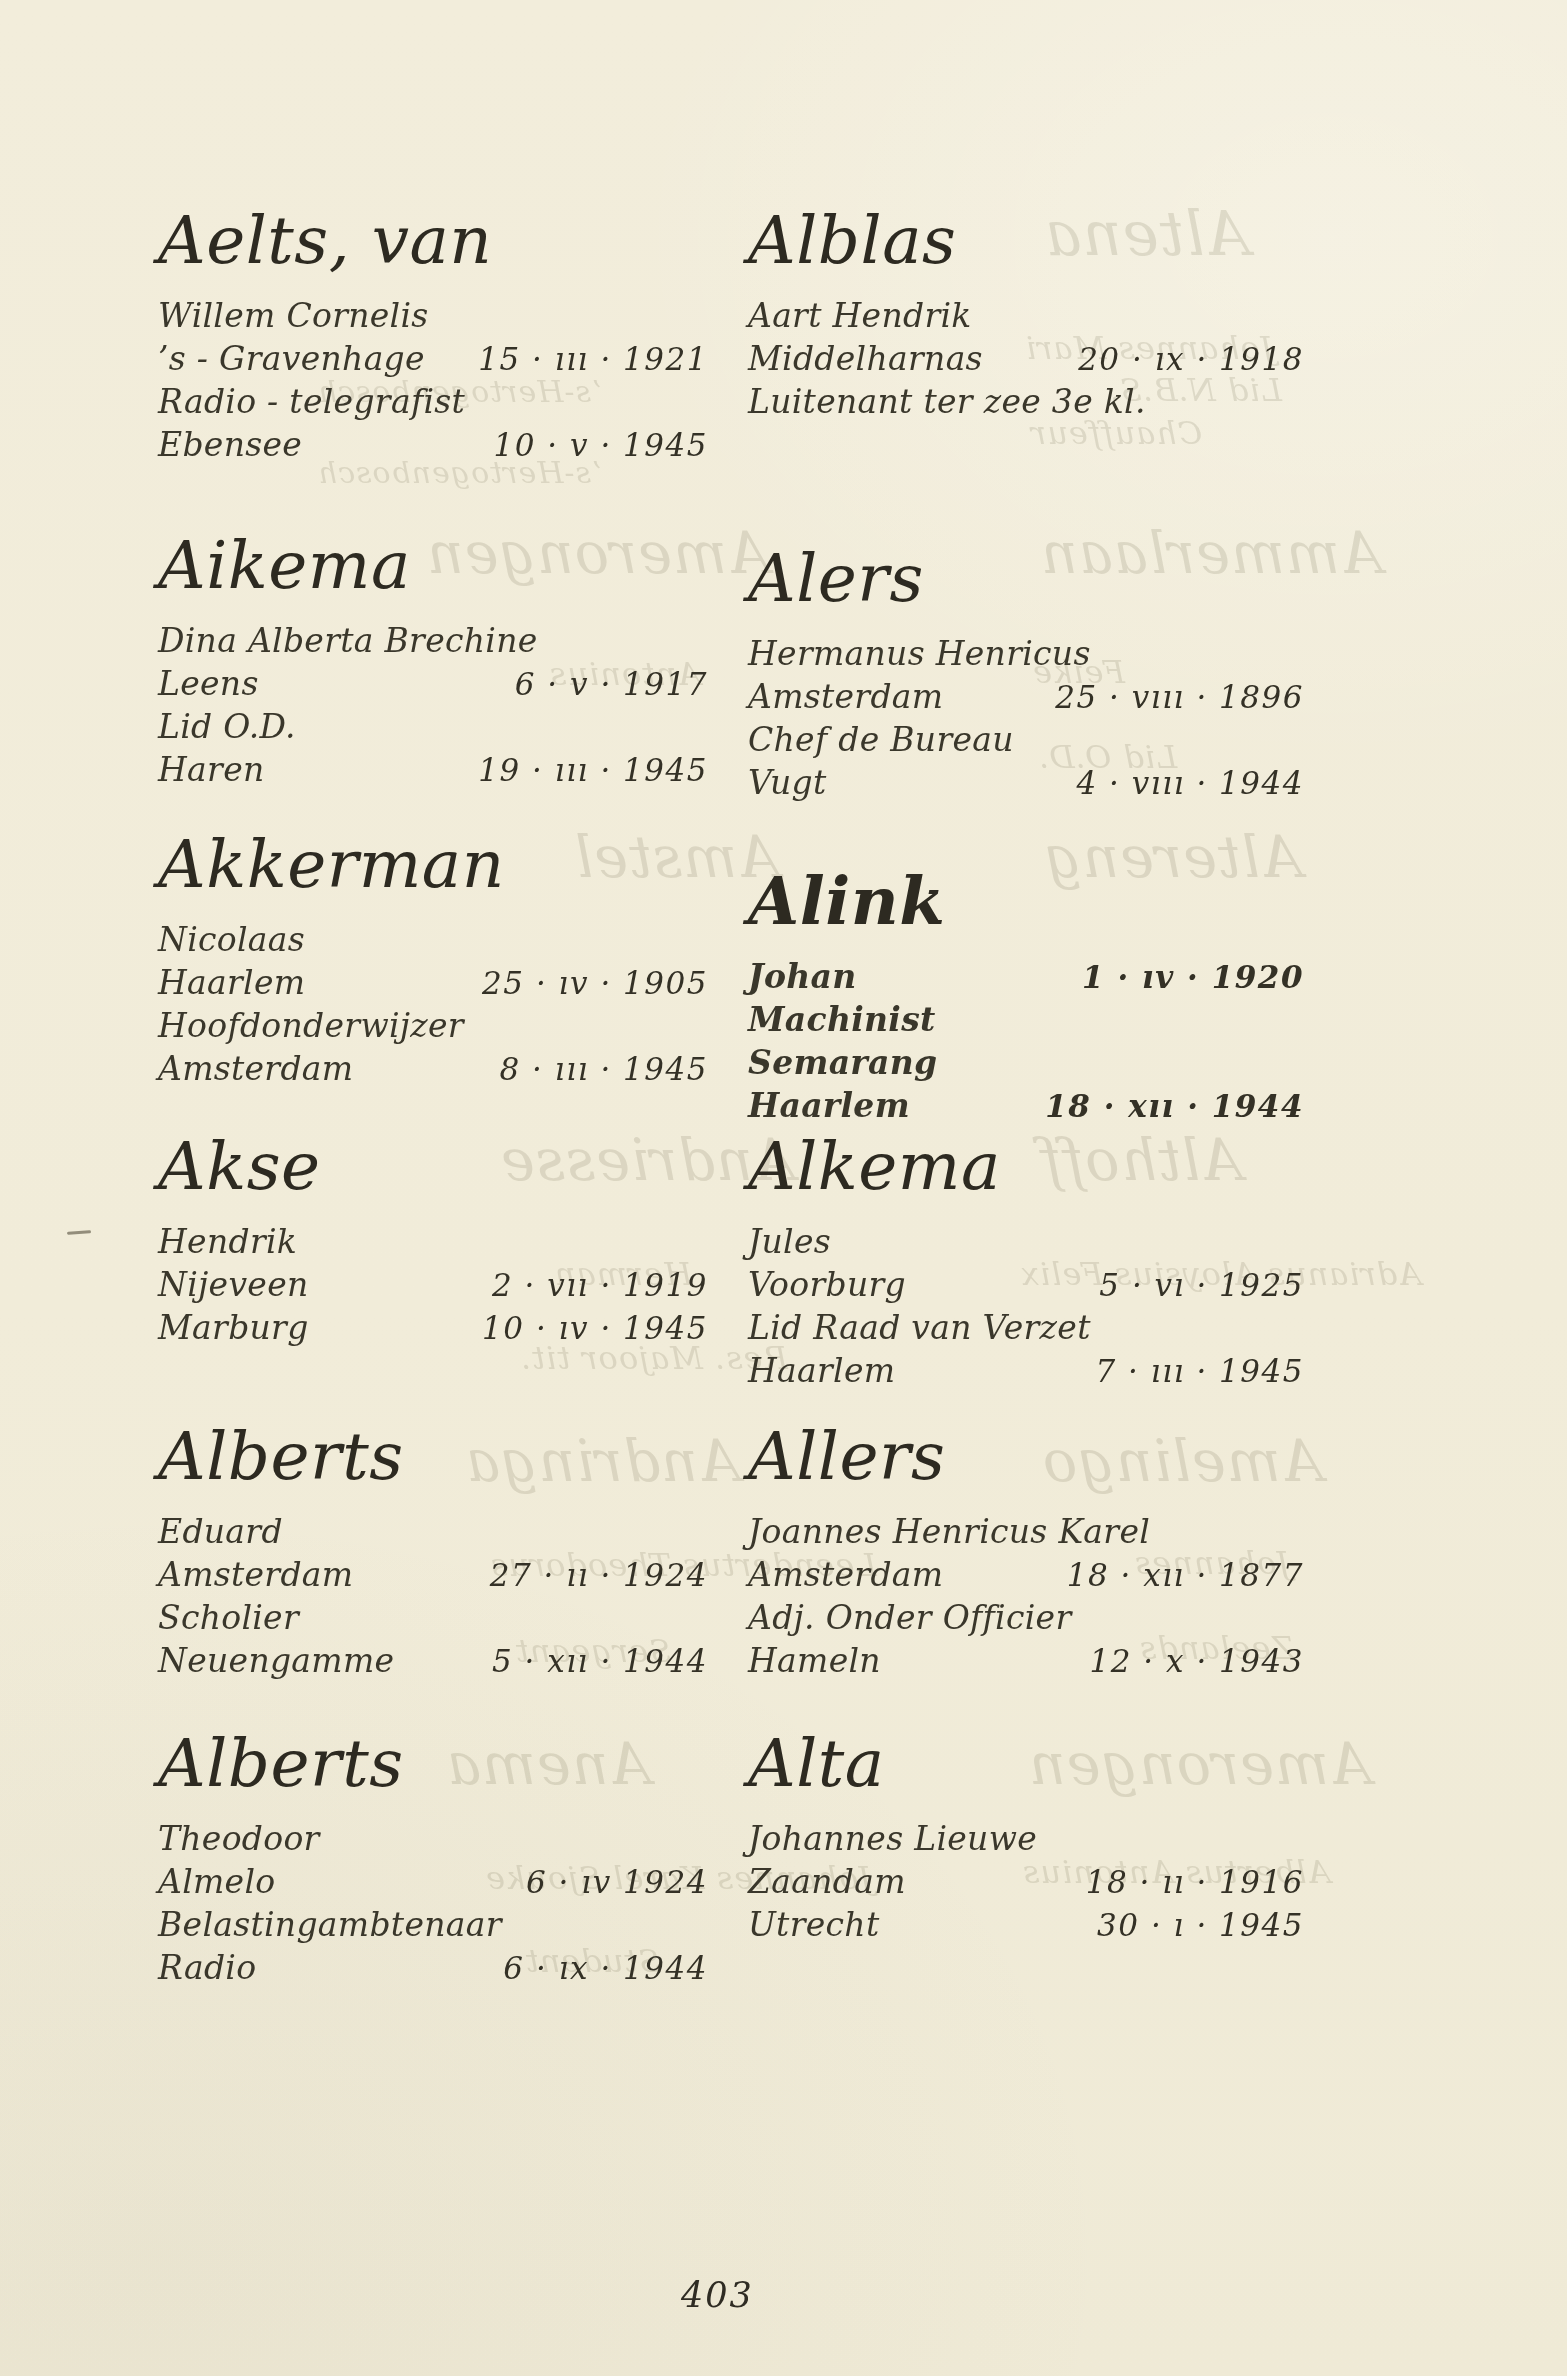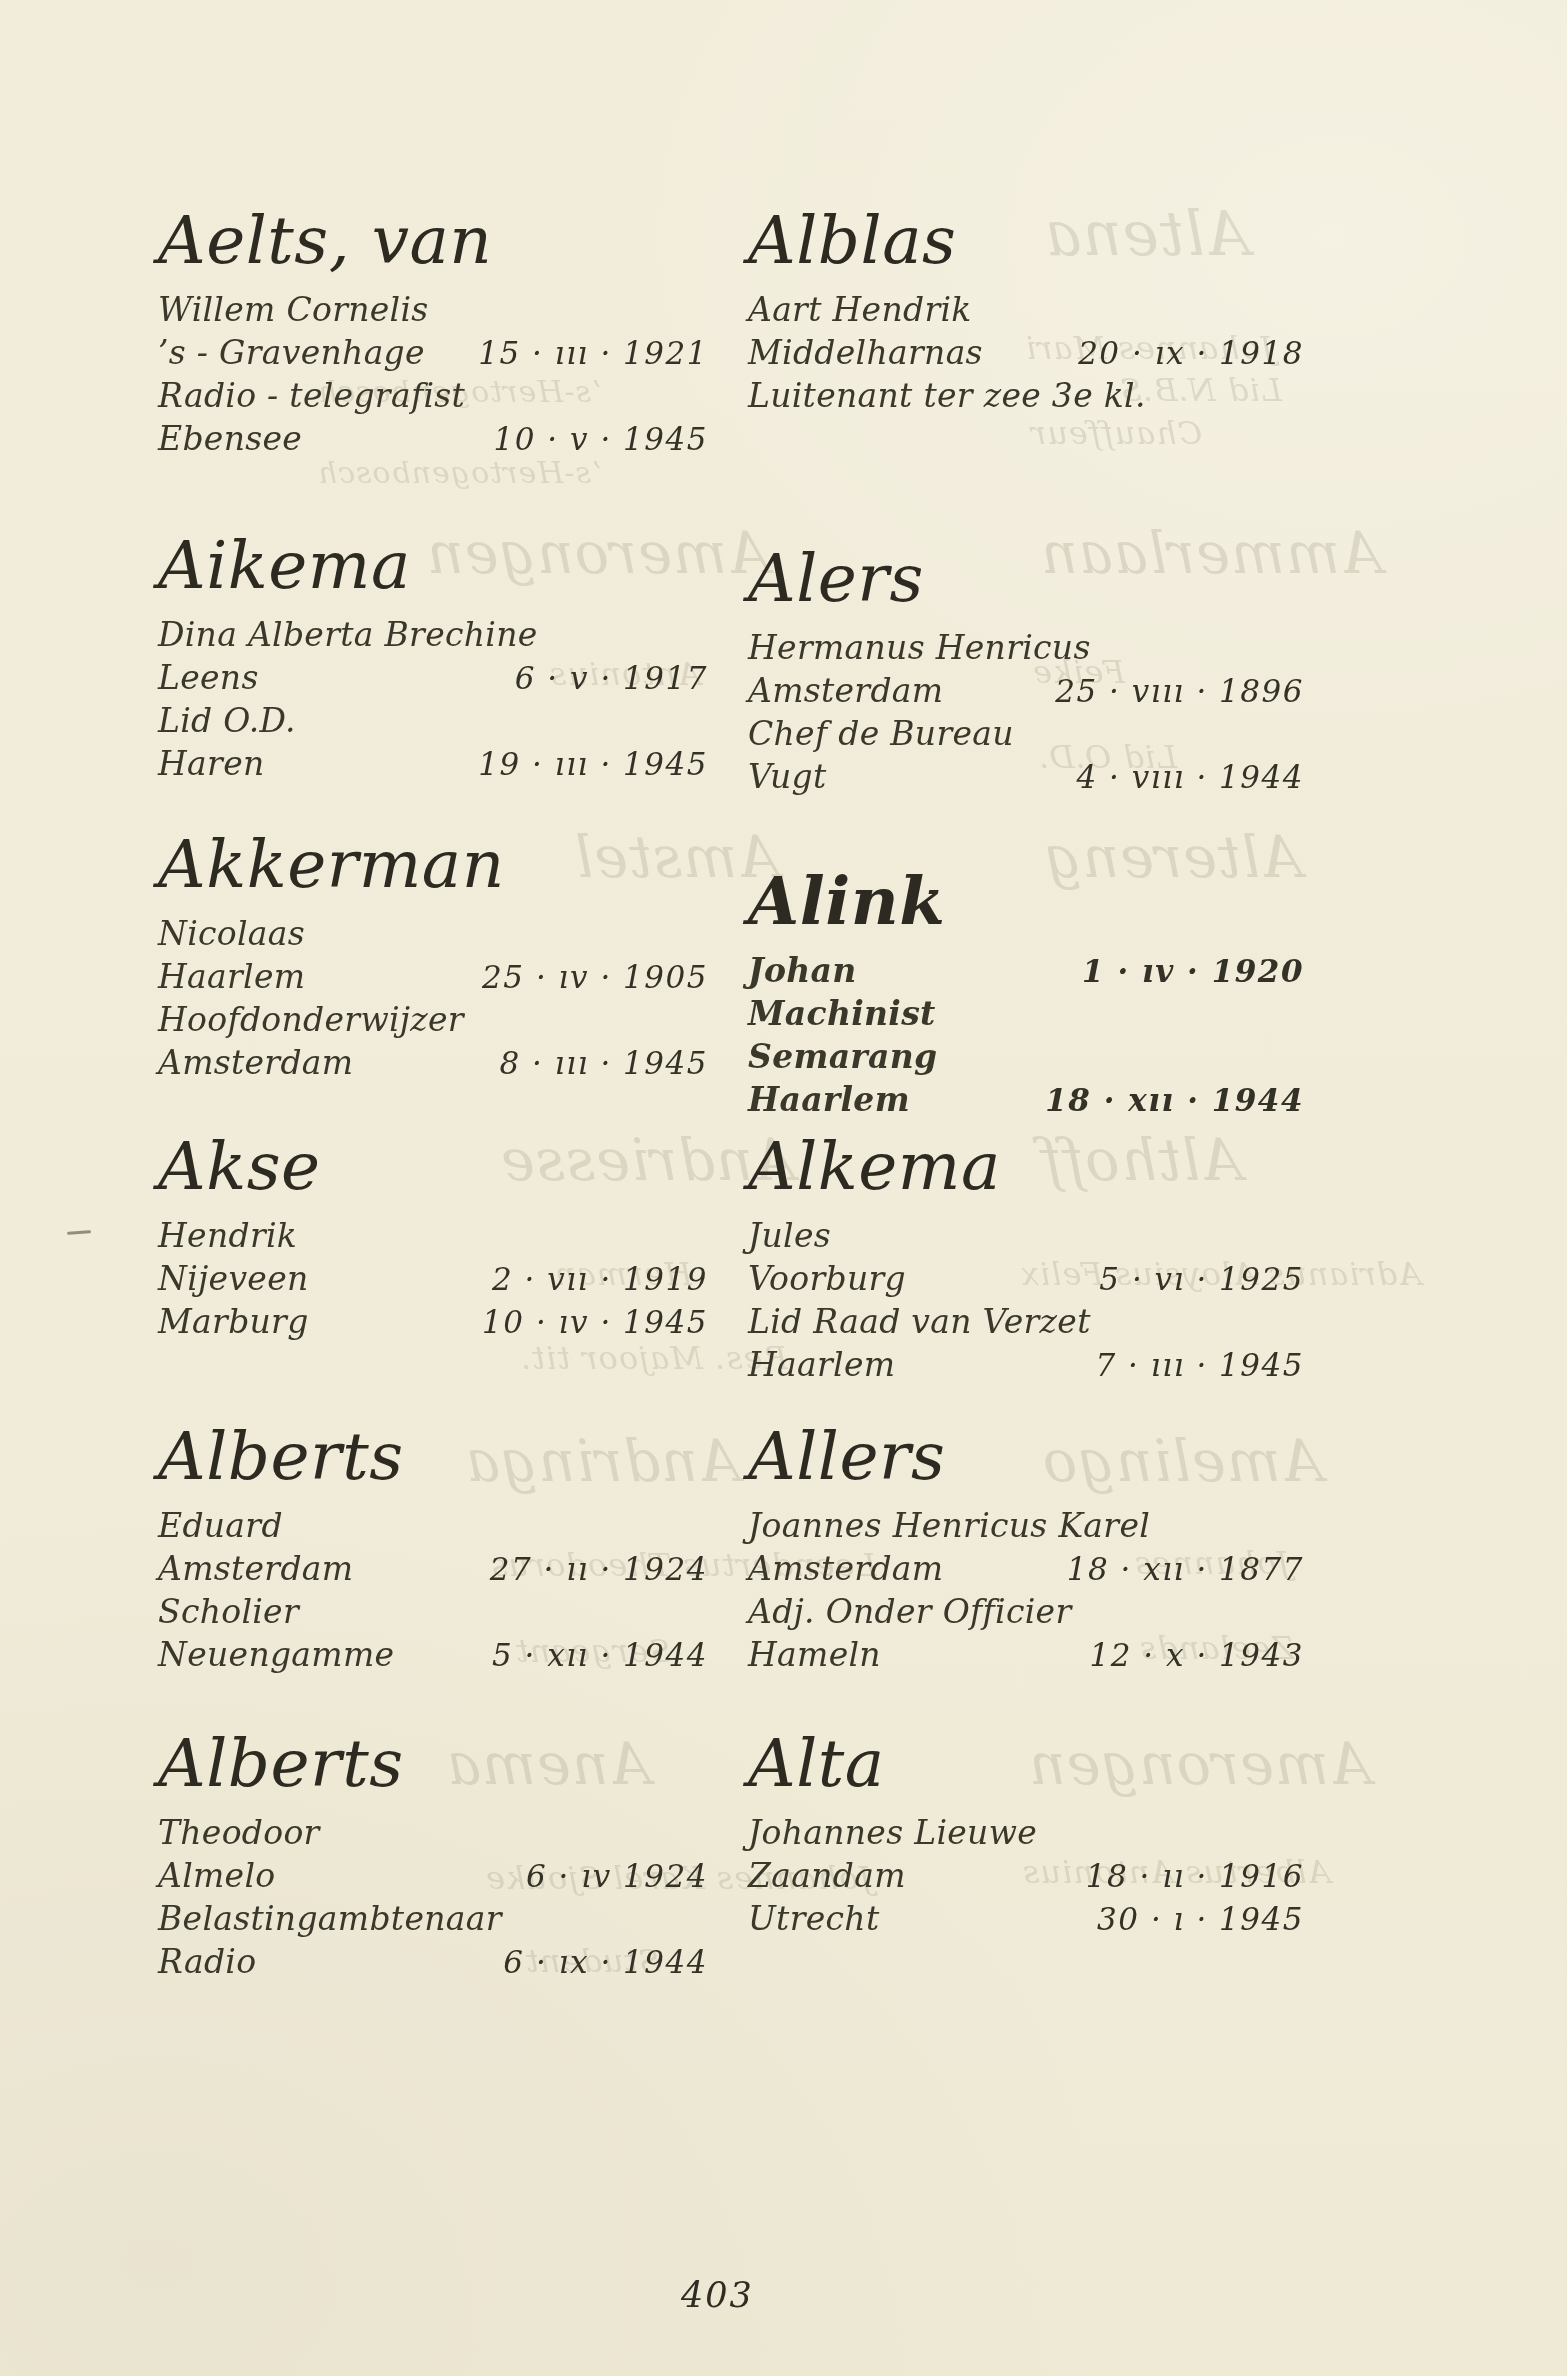--- a/index.html
+++ b/index.html
@@ -22,21 +22,21 @@
     letter-spacing:1px;
   }
   .col{position:absolute;top:0;}
   .col-left{left:158px;width:550px;}
   .col-right{left:748px;width:556px;}
   .entry{position:absolute;left:0;width:100%;}
   .surname{
     font-style:italic;font-size:66px;line-height:1.3;
     color:#2d2a21;letter-spacing:0.5px;white-space:nowrap;
   }
-  .rows{margin-top:6px;}
+  .rows{margin-top:12px;}
   .row{
     display:flex;justify-content:space-between;align-items:baseline;
     height:43px;font-style:italic;
   }
   .place{
     font-size:33px;color:#3a372b;white-space:nowrap;letter-spacing:0.3px;
   }
   .date{
     font-size:31px;color:#343126;white-space:nowrap;letter-spacing:1.5px;
   }

